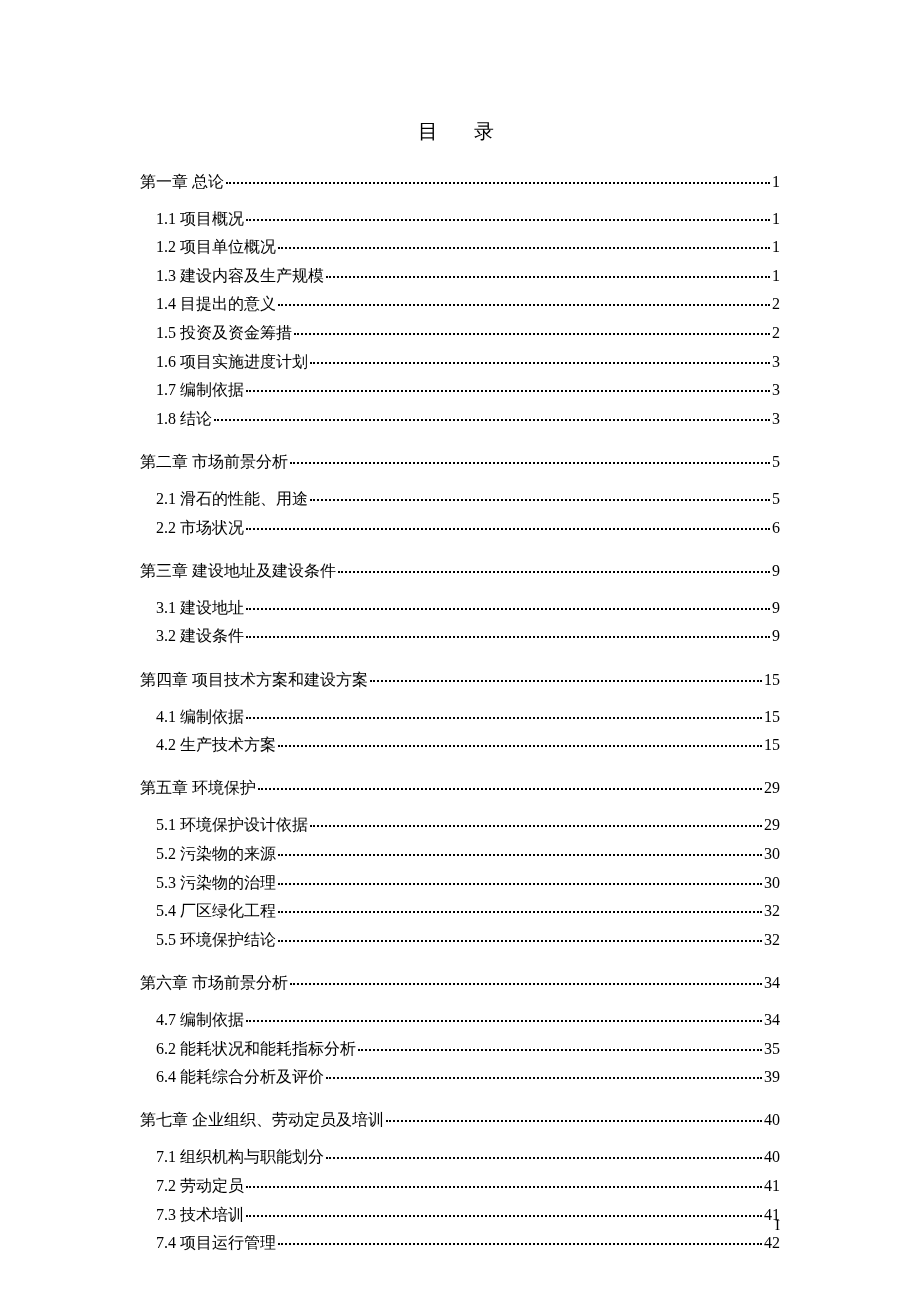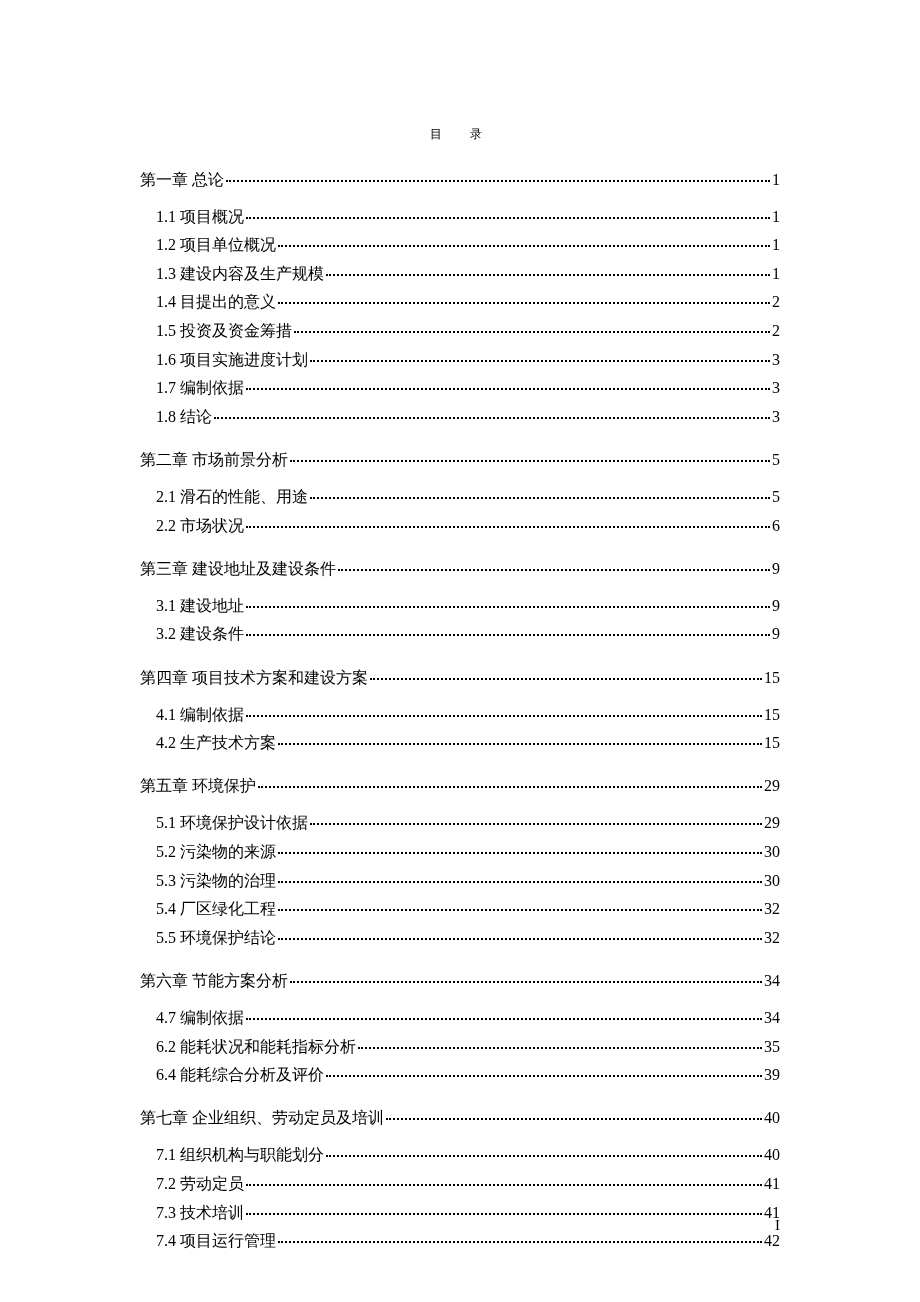--- a/index.html
+++ b/index.html
@@ -13,23 +13,23 @@
     position: relative;
     font-family: "SimSun", "宋体", serif;
     color: #000;
     font-size: 16px;
   }
   .page {
     padding: 118px 140px 0 140px;
   }
   .doc-title {
     text-align: center;
-    font-size: 12px;
+    font-size: 20px;
     letter-spacing: 8px;
-    margin: 8px 0 22px 0;
+    margin: 0 0 22px 0;
     font-weight: normal;
   }
   .toc-chapter {
     display: flex;
     align-items: baseline;
     margin: 0;
     padding: 4px 0 2px 0;
   }
   .toc-subgroup {
     margin: 10px 0 14px 0;
@@ -195,21 +195,21 @@
           <span class="dots"></span>
           <span class="pnum">32</span>
         </div>
         <div class="toc-sub">
           <span class="label">5.5  环境保护结论</span>
           <span class="dots"></span>
           <span class="pnum">32</span>
         </div>
       </div>
       <div class="toc-chapter">
-        <span class="label">第六章  节能方案分析</span>
+        <span class="label">第六章  市场前景分析</span>
         <span class="dots"></span>
         <span class="pnum">34</span>
       </div>
       <div class="toc-subgroup">
         <div class="toc-sub">
           <span class="label">4.7 编制依据</span>
           <span class="dots"></span>
           <span class="pnum">34</span>
         </div>
         <div class="toc-sub">

